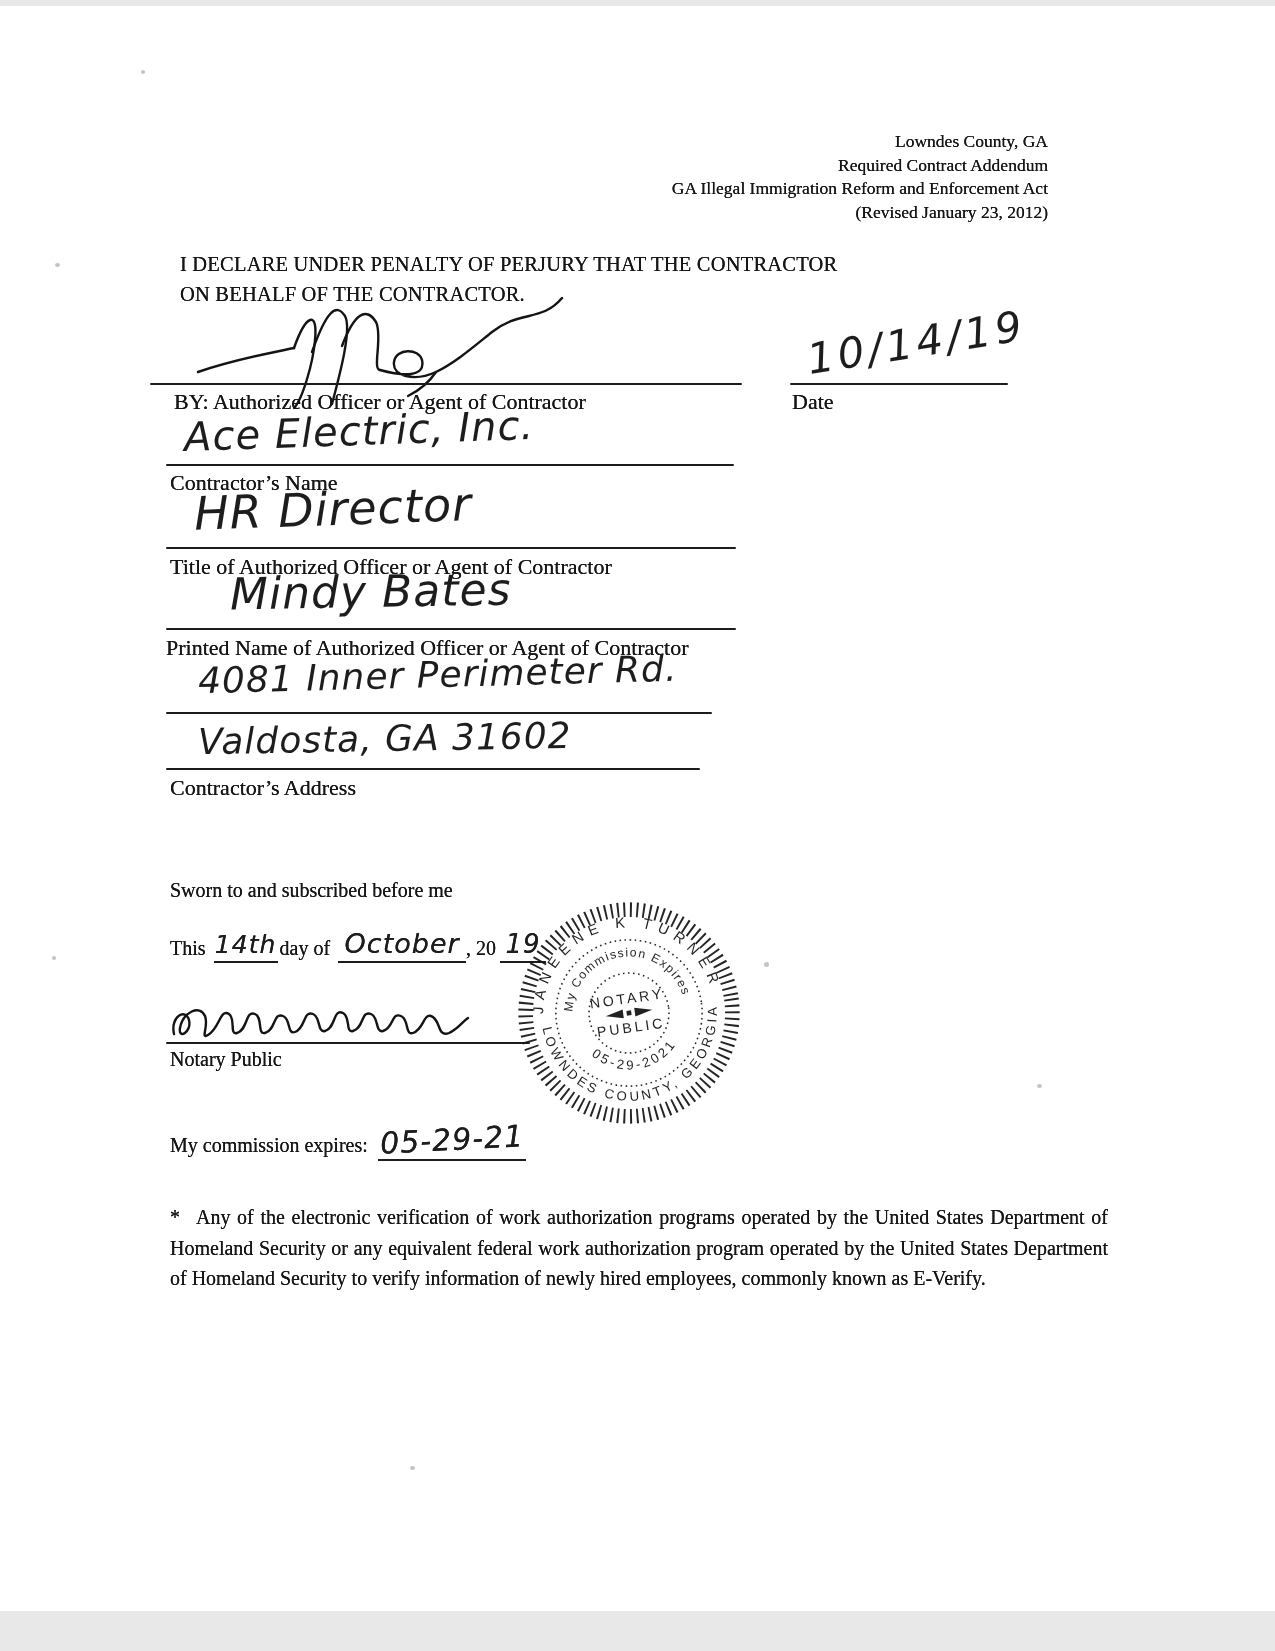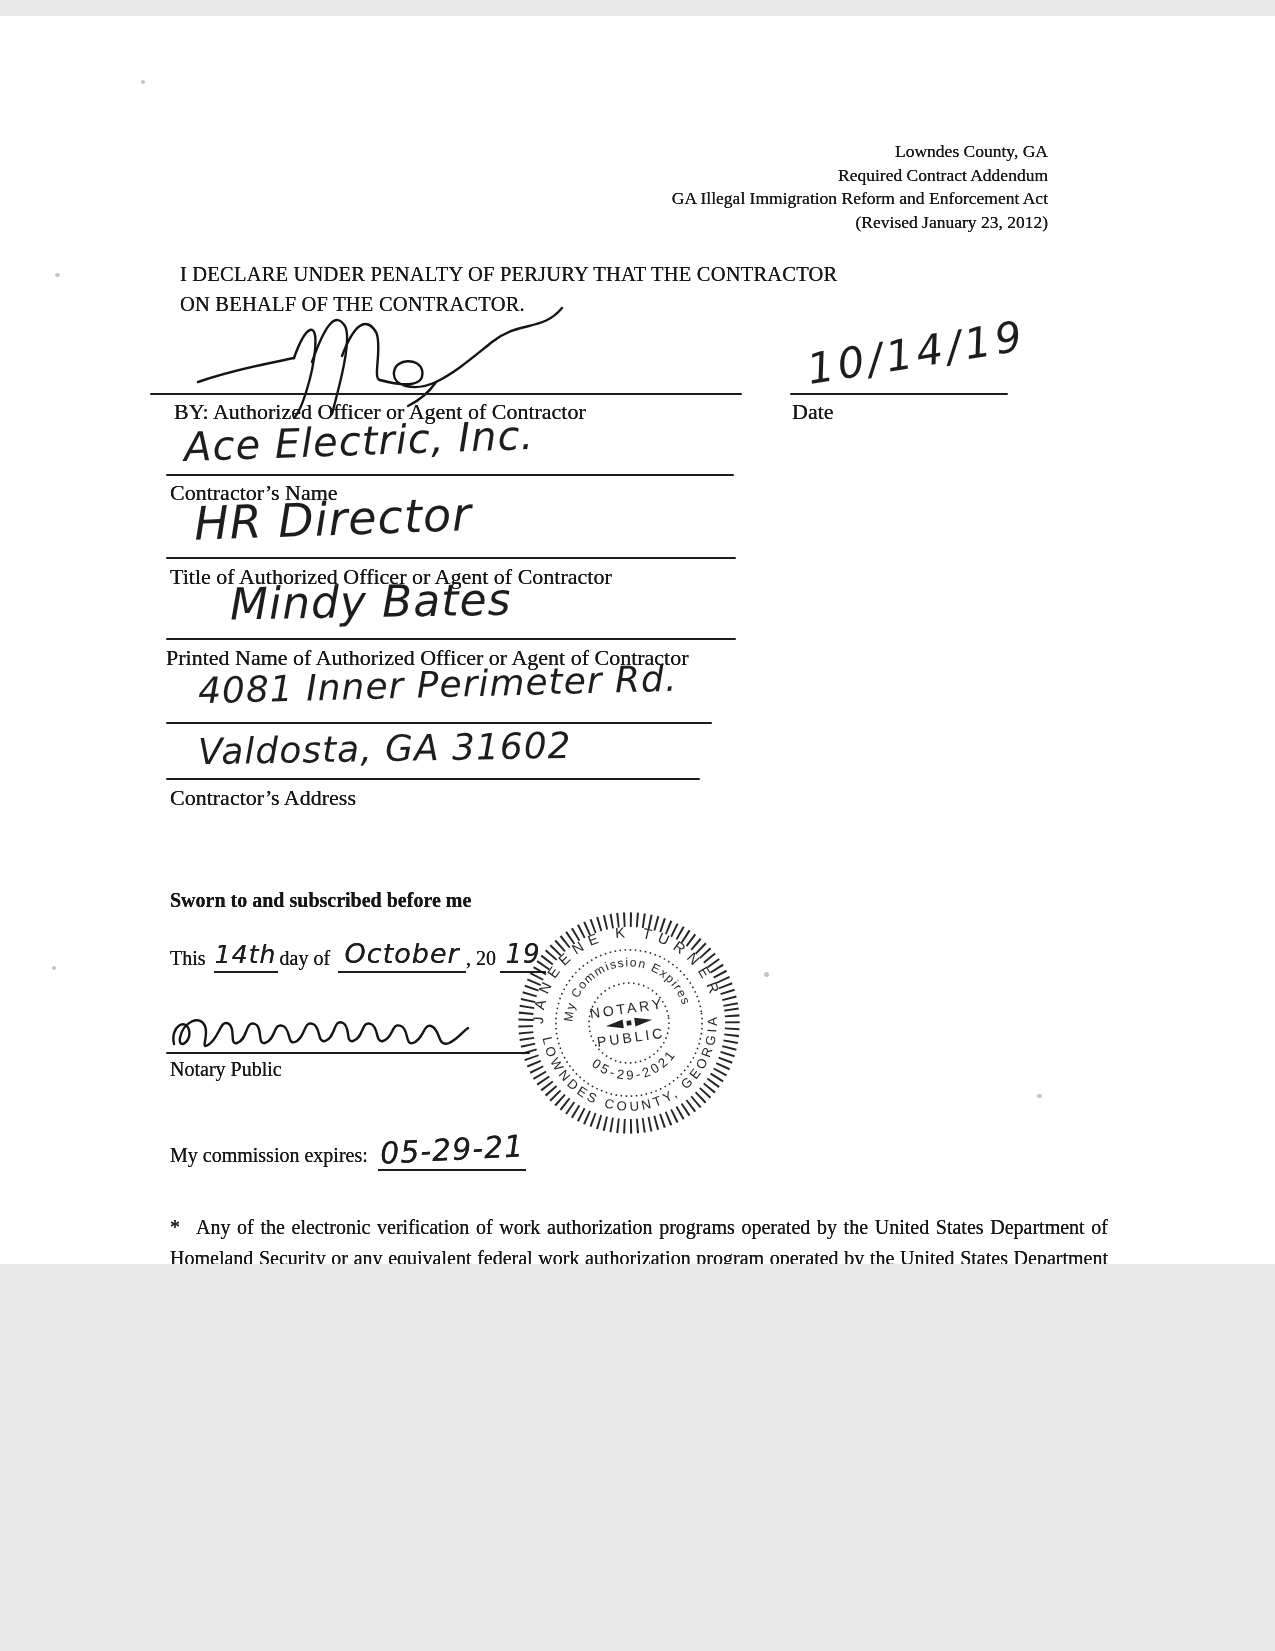--- a/index.html
+++ b/index.html
@@ -1,19 +1,19 @@
 <!DOCTYPE html>
 <html><head>
 <meta charset="utf-8">
 <style>
   html,body{margin:0;padding:0;background:#e8e8e8;}
   .page{
-    position:relative;width:1275px;height:1248px;background:#ffffff;
+    position:relative;width:1275px;height:1605px;background:#ffffff;
     font-family:"Liberation Serif", serif;color:#161616;overflow:hidden;
-    margin:16px auto;
+    margin:6px auto;
   }
   .abs{position:absolute;}
   .scan{text-shadow:0 0 .5px currentColor;}
   .header-block{text-align:right;font-size:17.5px;line-height:23.5px;white-space:nowrap;}
   .declaration{font-size:20.5px;line-height:30px;letter-spacing:.2px;white-space:nowrap;}
   .label{font-size:22px;white-space:nowrap;}
   .hline{position:absolute;height:0;border-bottom:2.2px solid #1c1c1c;border-radius:2px;}
   .hand{
     font-family:"DejaVu Sans", cursive;font-style:italic;color:#1d1d1d;
     white-space:nowrap;letter-spacing:1px;
@@ -72,21 +72,21 @@
   <div class="abs hand" style="left:230px;top:560px;font-size:44px;transform:rotate(-1deg);">Mindy Bates</div>
   <div class="hline" style="left:166px;top:622px;width:570px;"></div>
   <div class="abs label scan" style="left:166px;top:629px;">Printed Name of Authorized Officer or Agent of Contractor</div>
 
   <div class="abs hand" style="left:198px;top:648px;font-size:36px;transform:rotate(-1.5deg);">4081 Inner Perimeter Rd.</div>
   <div class="hline" style="left:166px;top:706px;width:546px;"></div>
   <div class="abs hand" style="left:198px;top:712px;font-size:36px;transform:rotate(-1deg);">Valdosta, GA  31602</div>
   <div class="hline" style="left:166px;top:762px;width:534px;"></div>
   <div class="abs label scan" style="left:170px;top:769px;text-align:center;">Contractor’s Address</div>
 
-  <div class="abs label scan" style="left:170px;top:873px;font-size:20px;font-weight:bold;">Sworn to and subscribed before me</div>
+  <div class="abs label scan" style="left:170px;top:873px;font-size:20px;">Sworn to and subscribed before me</div>
 
   <div class="abs thisline scan" style="left:170px;top:924px;justify-content:space-between;">
     <span>This</span>
     <span class="uhand" style="width:64px;margin-left:8px;"><span class="hand" style="font-size:25px;top:-2px;">14th</span></span>
     <span style="margin-left:2px;">day of</span>
     <span class="uhand" style="width:128px;margin-left:8px;"><span class="hand" style="font-size:27px;top:-2px;">October</span></span>
     <span>, 20</span>
     <span class="uhand" style="width:46px;margin-left:4px;"><span class="hand" style="font-size:26px;top:-2px;">19</span></span>
   </div>
 

